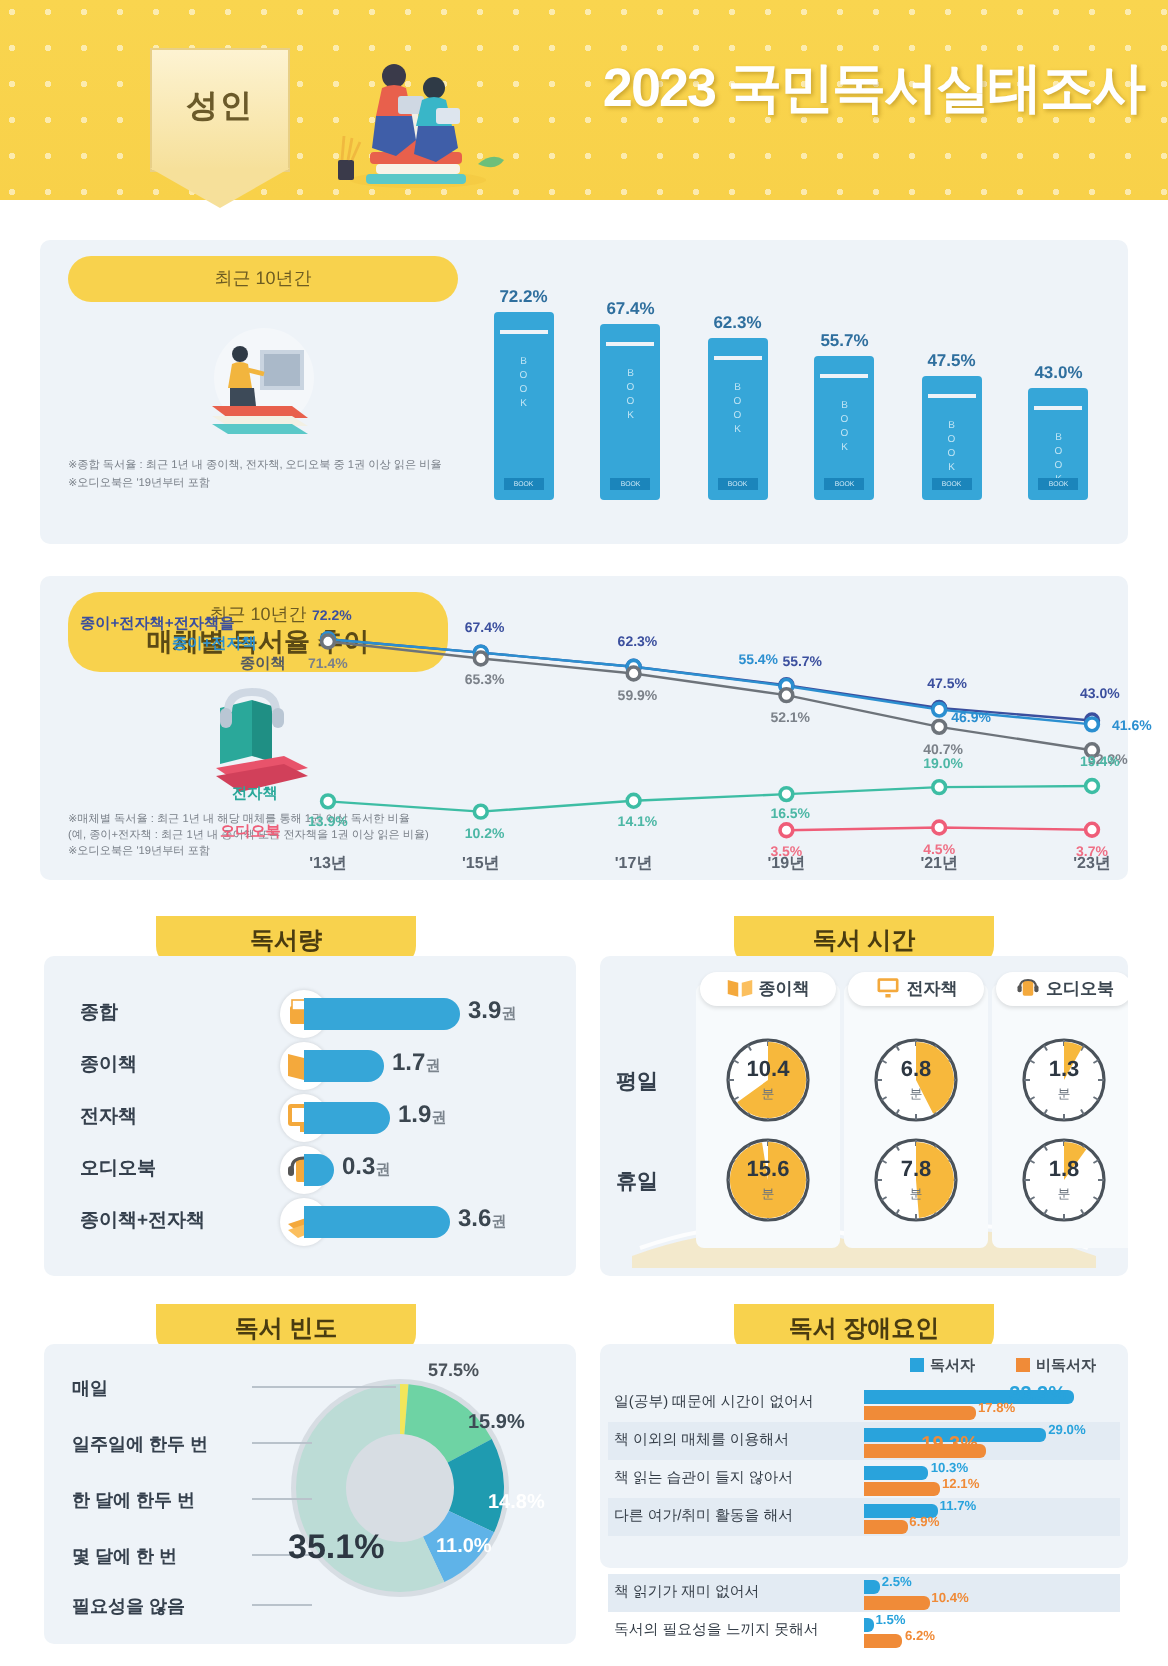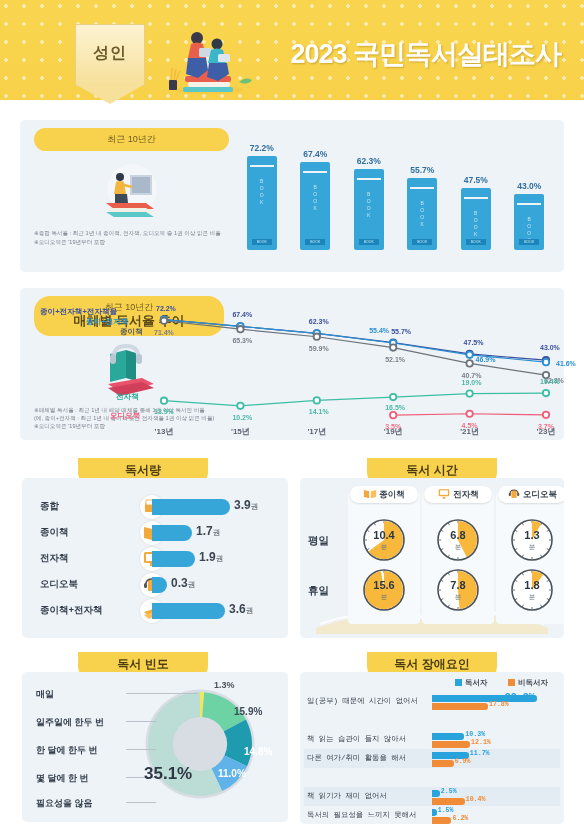--- a/index.html
+++ b/index.html
@@ -29,24 +29,23 @@
   .ribbon:after{
     content:"";position:absolute;left:-1px;bottom:-19px;
     width:0;height:0;
     border-left:35px solid transparent;border-right:35px solid transparent;
     border-top:20px solid #f6e09a;
   }
   .ribbon-label{
     display:block;padding-top:18px;font-size:16px;font-weight:bold;color:#6b5a2a;letter-spacing:1px;
   }
   .header-title{
-    position:absolute;right:23px;top:26px;
+    position:absolute;right:12px;top:26px;
     font-size:27px;font-weight:bold;color:#ffffff;letter-spacing:-1px;
     text-shadow:1px 1px 2px rgba(150,110,10,.45);
-    margin-top:10px;
   }
   .hero{position:absolute;left:155px;top:18px;width:105px;height:78px;}
 
   
   .panel{
     background:#eef3f8;border-radius:5px;position:relative;
   }
   .pill{
     background:#f8d24d;color:#4a3c10;font-weight:bold;font-size:12px;
     border-radius:0 0 10px 10px;text-align:center;padding:4px 0;
@@ -118,21 +117,21 @@
   .cval{position:absolute;width:100%;text-align:center;top:11px;font-size:11px;font-weight:bold;color:#2d3742;}
   .cunit{position:absolute;width:100%;text-align:center;top:25px;font-size:6.5px;color:#6a737d;}
 
   
   .sec5{position:absolute;left:22px;top:672px;width:266px;height:150px;}
   .flabel{position:absolute;font-size:9px;font-weight:bold;color:#35404d;white-space:nowrap;}
   .fleader{position:absolute;height:1px;background:#b9c2cb;}
   .fval{position:absolute;font-weight:bold;white-space:nowrap;}
 
   
-  .sec6{position:absolute;left:300px;top:672px;width:264px;height:152px;font-family:Liberation Mono, monospace;}
+  .sec6{position:absolute;left:300px;top:672px;width:264px;height:112px;}
   .lgd{position:absolute;top:6px;font-size:7.5px;font-weight:bold;color:#444c55;}
   .lgd b{display:inline-block;width:7px;height:7px;margin-right:3px;vertical-align:-1px;}
   .brow{position:absolute;left:4px;right:4px;height:19px;}
   .brow.alt{background:#e3ebf3;}
   .bname{position:absolute;left:3px;top:4px;font-size:7.4px;color:#343d47;white-space:nowrap;}
   .bbar{position:absolute;height:6.5px;border-radius:0 3px 3px 0;}
   .bpct{position:absolute;font-weight:bold;white-space:nowrap;}
 </style>
 </head>
 <body>
@@ -532,38 +531,45 @@
     <div class="flabel" style="left: 14px; top: 16px;">매일</div>
     <div class="fleader" style="left: 104px; width: 72px; top: 21px;"></div>
     <div class="flabel" style="left: 14px; top: 44px;">일주일에 한두 번</div>
     <div class="fleader" style="left: 104px; width: 30px; top: 49px;"></div>
     <div class="flabel" style="left: 14px; top: 72px;">한 달에 한두 번</div>
     <div class="fleader" style="left: 104px; width: 30px; top: 77px;"></div>
     <div class="flabel" style="left: 14px; top: 100px;">몇 달에 한 번</div>
     <div class="fleader" style="left: 104px; width: 30px; top: 105px;"></div>
     <div class="flabel" style="left: 14px; top: 125px; font-weight: bold;">필요성을 않음</div>
     <div class="fleader" style="left: 104px; width: 30px; top: 130px;"></div>
-    <div class="fval" style="left: 192px; top: 8px; color: rgb(74, 82, 90); font-size: 9px;">1.3%</div>
+    <div class="fval" style="left: 192px; top: 8px; color: rgb(74, 82, 90); font-size: 9px;">57.5%</div>
     <div class="fval" style="left: 212px; top: 34px; color: rgb(62, 74, 85); font-size: 10px;">15.9%</div>
     <div class="fval" style="left: 222px; top: 74px; color: rgb(255, 255, 255); font-size: 10px;">14.8%</div>
     <div class="fval" style="left: 196px; top: 96px; color: rgb(255, 255, 255); font-size: 10px;">11.0%</div>
     <div class="fval" style="left: 122px; top: 92px; color: rgb(45, 55, 66); font-size: 17px;">35.1%</div>
   </div>
 
 <div class="pill" style="position:absolute;left:367px;top:652px;">독서 장애요인</div>
 <div class="panel sec6">
     <div class="lgd" style="left: 155px;"><b style="background:#29a3dc"></b><span>독서자</span></div>
     <div class="lgd" style="left: 208px;"><b style="background:#f08b38"></b><span>비독서자</span></div>
     <div class="brow" style="top: 20px;">
       <div class="bname">일(공부) 때문에 시간이 없어서</div>
       <div class="bbar" style="left: 128px; width: 104.657px; top: 3px; background: rgb(41, 163, 220);"></div>
       <div class="bpct" style="left: 200.657px; top: -0.5px; color: rgb(41, 163, 220); font-size: 10px;">33.3%</div>
       <div class="bbar" style="left: 128px; width: 55.9429px; top: 11px; background: rgb(240, 139, 56);"></div>
       <div class="bpct" style="left: 184.943px; top: 8.5px; color: rgb(240, 139, 56); font-size: 6.6px;">17.8%</div>
     </div>
+    <div class="brow alt" style="top: 39px;">
+      <div class="bname">책 이외의 매체를 이용해서</div>
+      <div class="bbar" style="left: 128px; width: 91.1429px; top: 3px; background: rgb(41, 163, 220);"></div>
+      <div class="bpct" style="left: 220.143px; top: 0.5px; color: rgb(41, 163, 220); font-size: 6.6px;">29.0%</div>
+      <div class="bbar" style="left: 128px; width: 60.6571px; top: 11px; background: rgb(240, 139, 56);"></div>
+      <div class="bpct" style="left: 156.657px; top: 6px; color: rgb(240, 139, 56); font-size: 10px;">19.3%</div>
+    </div>
     <div class="brow" style="top: 58px;">
       <div class="bname">책 읽는 습관이 들지 않아서</div>
       <div class="bbar" style="left: 128px; width: 32.3714px; top: 3px; background: rgb(41, 163, 220);"></div>
       <div class="bpct" style="left: 161.371px; top: 0.5px; color: rgb(41, 163, 220); font-size: 6.6px;">10.3%</div>
       <div class="bbar" style="left: 128px; width: 38.0286px; top: 11px; background: rgb(240, 139, 56);"></div>
       <div class="bpct" style="left: 167.029px; top: 8.5px; color: rgb(240, 139, 56); font-size: 6.6px;">12.1%</div>
     </div>
     <div class="brow alt" style="top: 77px;">
       <div class="bname">다른 여가/취미 활동을 해서</div>
       <div class="bbar" style="left: 128px; width: 36.7714px; top: 3px; background: rgb(41, 163, 220);"></div>

